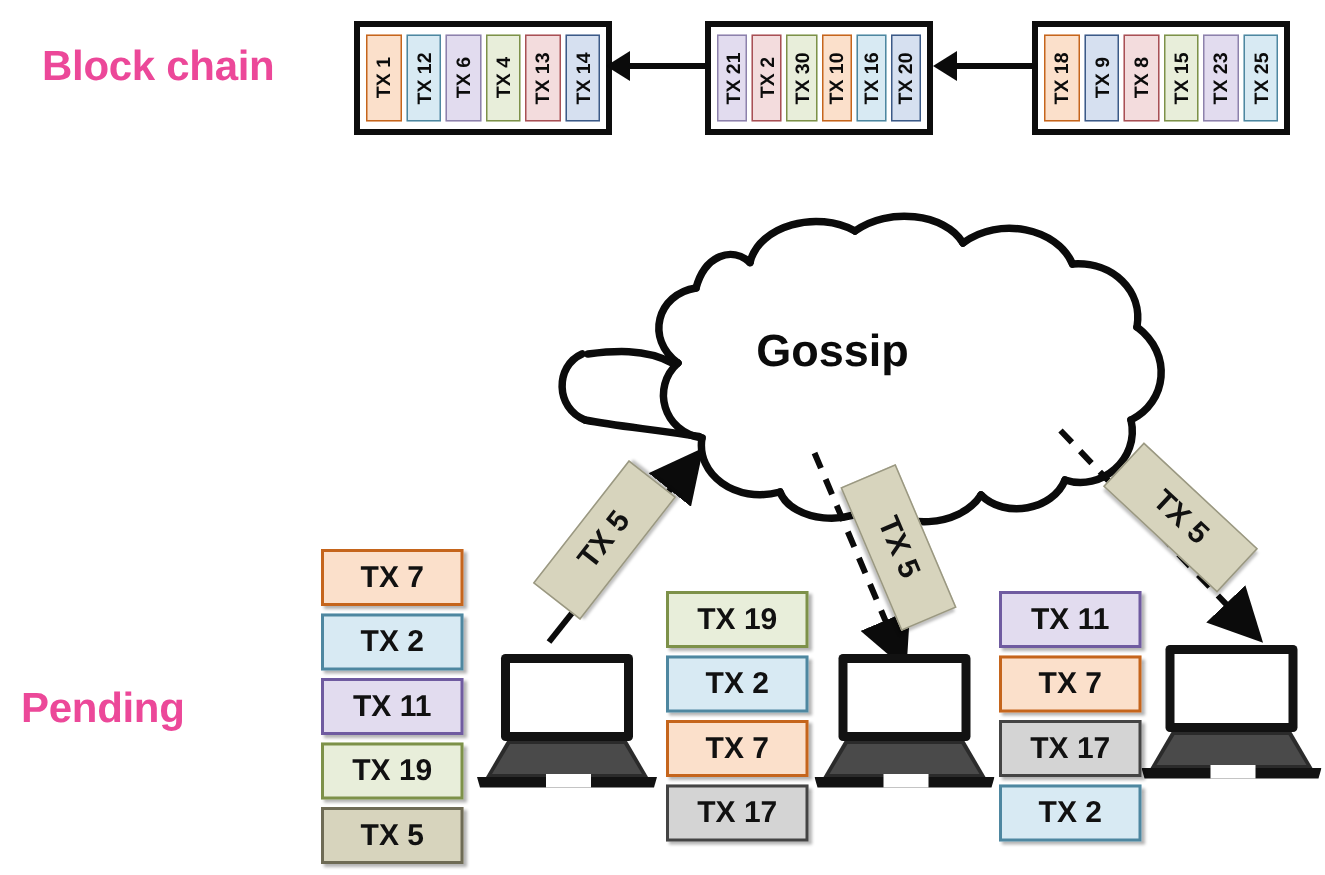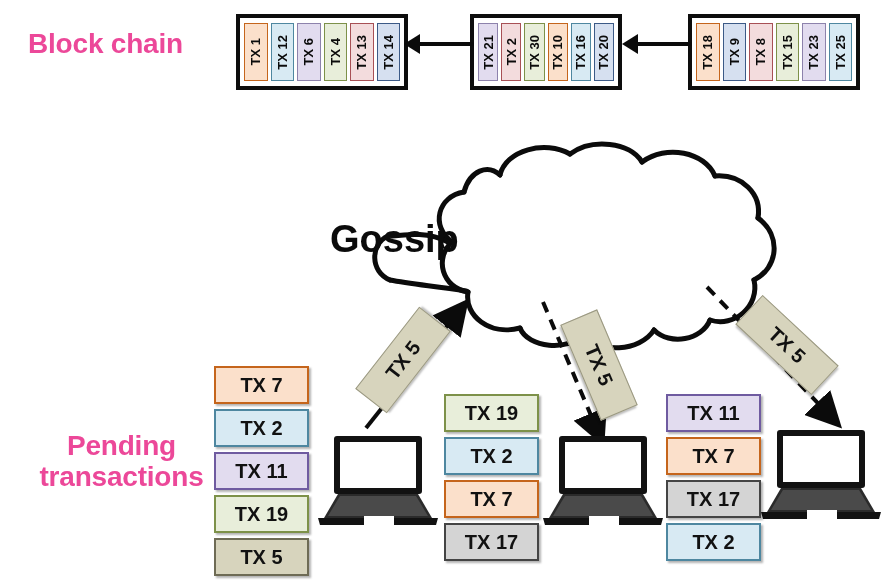--- a/index.html
+++ b/index.html
@@ -11,21 +11,21 @@
 
   
   .abs{position:absolute;}
 
   
   .side-label{
     position:absolute;font-weight:bold;color:#ec4899;
     line-height:1.12;letter-spacing:-0.2px;
   }
   #blockchain-label{left:28px;top:28px;font-size:28px;}
-  #pending-label{left:14px;top:430px;font-size:28px;text-align:center;width:215px;}
+  #pending-label{left:14px;top:456px;font-size:28px;text-align:left;width:215px;}
 
   
   .block{
     position:absolute;top:14px;height:76px;
     border:4px solid #0d0d0d;background:#ffffff;
     box-sizing:border-box;display:flex;align-items:stretch;
     padding:5px 4px;gap:3px;
   }
   .tx-slot{
     flex:1 1 0;border:1px solid #888;box-sizing:border-box;
@@ -45,22 +45,22 @@
   }
   .chain-arrow .head{
     position:absolute;left:0;top:0;width:0;height:0;
     border-top:10px solid transparent;border-bottom:10px solid transparent;
     border-right:16px solid #0b0b0b;
   }
 
   
   #cloud{position:absolute;left:330px;top:140px;width:450px;height:215px;}
   #cloud-text{
-    position:absolute;left:0;top:78px;width:450px;text-align:left;
-    font-size:38px;font-weight:bold;color:#0b0b0b;letter-spacing:0px;
+    position:absolute;left:0;top:78px;width:450px;text-align:center;
+    font-size:30px;font-weight:bold;color:#0b0b0b;letter-spacing:0px;
   }
 
   
   .tx5-tag{
     position:absolute;width:104px;height:40px;
     background:#d7d4bd;border:1.5px solid #9a9882;
     box-sizing:border-box;display:flex;align-items:center;justify-content:center;
     box-shadow:2px 2px 2px rgba(0,0,0,.25);
   }
   .tx5-tag span{
@@ -204,21 +204,20 @@
   </div>
   <div class="tx5-tag" style="left:547px;top:345px;transform:rotate(67deg);">
     <span>TX 5</span>
   </div>
   <div class="tx5-tag" style="left:735px;top:325px;transform:rotate(43deg);">
     <span>TX 5</span>
   </div>
 
   <div id="pending-label" class="side-label">
     <div>Pending</div>
-    <div>transactions</div>
   </div>
 
   <div id="nodes-layer">
       <div class="laptop" style="left: 318px; top: 430px;"><svg width="120" height="98" viewBox="0 0 120 98">
           <rect x="16" y="6" width="88" height="58" rx="3" fill="#121212"></rect>
           <rect x="22" y="12" width="76" height="46" fill="#ffffff"></rect>
           <path d="M6 88 L20 64 L100 64 L114 88 Z" fill="#2b2b2b"></path>
           <path d="M10 86 L22 66 L98 66 L110 86 Z" fill="#4a4a4a"></path>
           <path d="M0 88 L120 88 L118 95 L2 95 Z" fill="#121212"></path>
           <rect x="46" y="86" width="30" height="9" fill="#ffffff"></rect>

